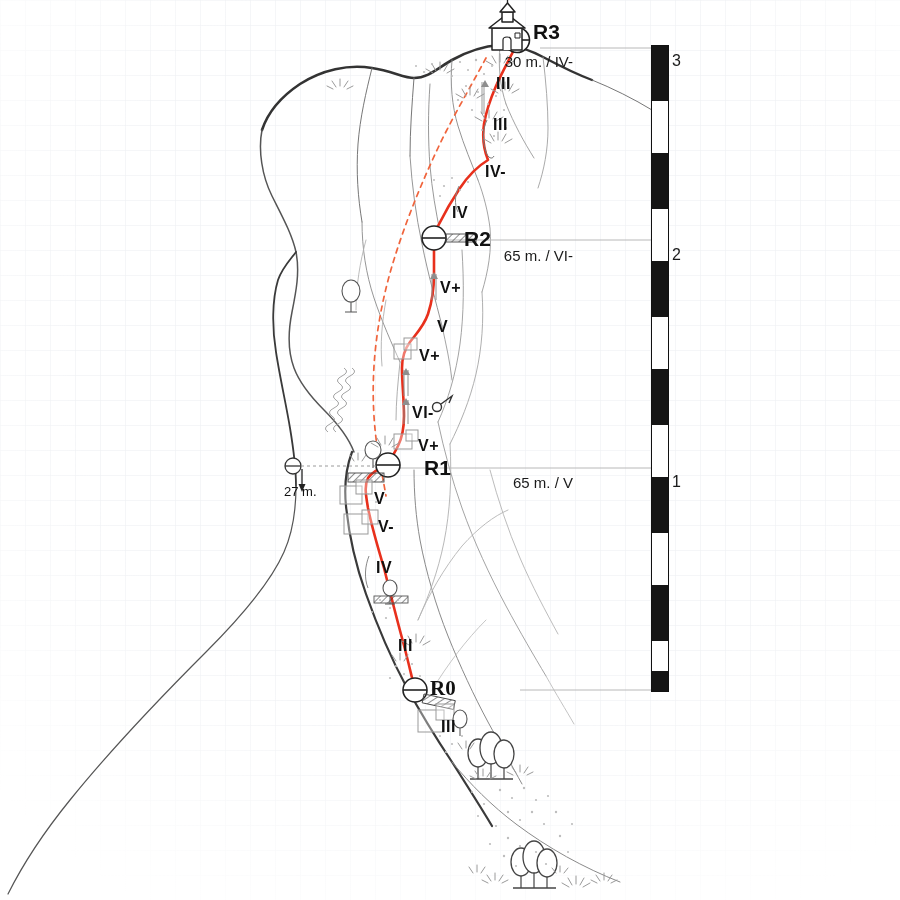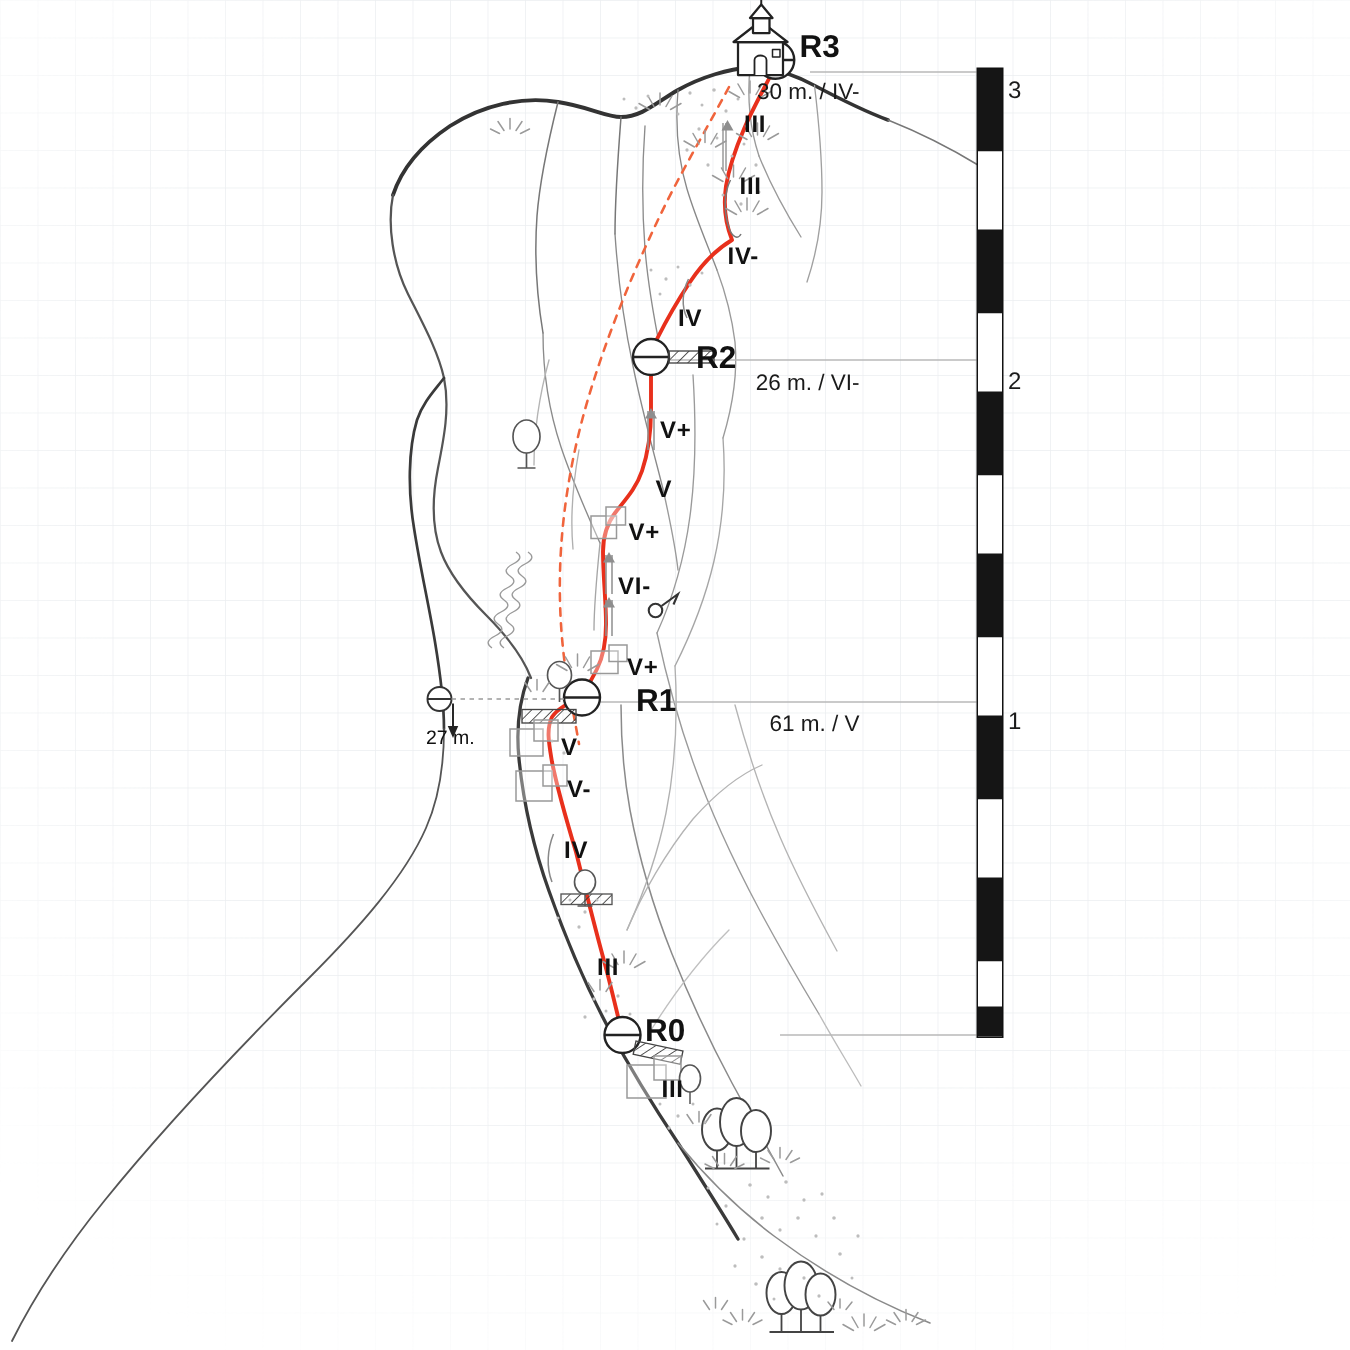--- a/index.html
+++ b/index.html
@@ -371,37 +371,37 @@
       <div style="position: absolute; left: 0px; width: 100%; background: rgb(255, 255, 255); top: 487px; height: 52px;"></div>
       <div style="position: absolute; left: 0px; width: 100%; background: rgb(21, 21, 21); top: 539px; height: 56px;"></div>
       <div style="position: absolute; left: 0px; width: 100%; background: rgb(255, 255, 255); top: 595px; height: 30px;"></div>
       <div style="position: absolute; left: 0px; width: 100%; background: rgb(21, 21, 21); top: 625px; height: 20px;"></div>
     </div>
 
   <div id="labels">
       <div class="lbl belay" style="left: 533px; top: 20px;">R3</div>
       <div class="lbl belay" style="left: 464px; top: 227px;">R2</div>
       <div class="lbl belay" style="left: 424px; top: 456px;">R1</div>
-      <div class="lbl belay" style="left: 430px; top: 676px;">R0</div>
+      <div class="lbl belay" style="left: 430px; top: 676px; font-family: Liberation Serif, serif;">R0</div>
       <div class="lbl grade" style="left: 496px; top: 75px;">III</div>
       <div class="lbl grade" style="left: 493px; top: 116px;">III</div>
       <div class="lbl grade" style="left: 485px; top: 163px; text-align: center;">IV-</div>
       <div class="lbl grade" style="left: 452px; top: 204px;">IV</div>
       <div class="lbl grade" style="left: 440px; top: 279px;">V+</div>
       <div class="lbl grade" style="left: 437px; top: 318px;">V</div>
       <div class="lbl grade" style="left: 419px; top: 347px;">V+</div>
-      <div class="lbl grade" style="left: 412px; top: 383px;">VI-</div>
+      <div class="lbl grade" style="left: 412px; top: 404px;">VI-</div>
       <div class="lbl grade" style="left: 418px; top: 437px;">V+</div>
       <div class="lbl grade" style="left: 374px; top: 490px;">V</div>
       <div class="lbl grade" style="left: 378px; top: 518px;">V-</div>
       <div class="lbl grade" style="left: 376px; top: 559px;">IV</div>
       <div class="lbl grade" style="left: 398px; top: 637px;">III</div>
       <div class="lbl grade" style="left: 441px; top: 718px;">III</div>
       <div class="lbl pitchinfo" style="top: 53px; right: 255px;">30 m. / IV-</div>
       <div class="lbl pitchnum" style="left: 672px; top: 52px;">3</div>
-      <div class="lbl pitchinfo" style="top: 247px; right: 255px;">26 m. / VI-</div>
+      <div class="lbl pitchinfo" style="top: 247px; right: 255px;">65 m. / VI-</div>
       <div class="lbl pitchnum" style="left: 672px; top: 246px;">2</div>
-      <div class="lbl pitchinfo" style="top: 474px; right: 255px;">61 m. / V</div>
+      <div class="lbl pitchinfo" style="top: 474px; right: 255px;">65 m. / V</div>
       <div class="lbl pitchnum" style="left: 672px; top: 473px;">1</div>
       <div class="lbl rapinfo" style="left: 284px; top: 484px;">27 m.</div>
     </div>
 
 </div>
 
 </body></html>

